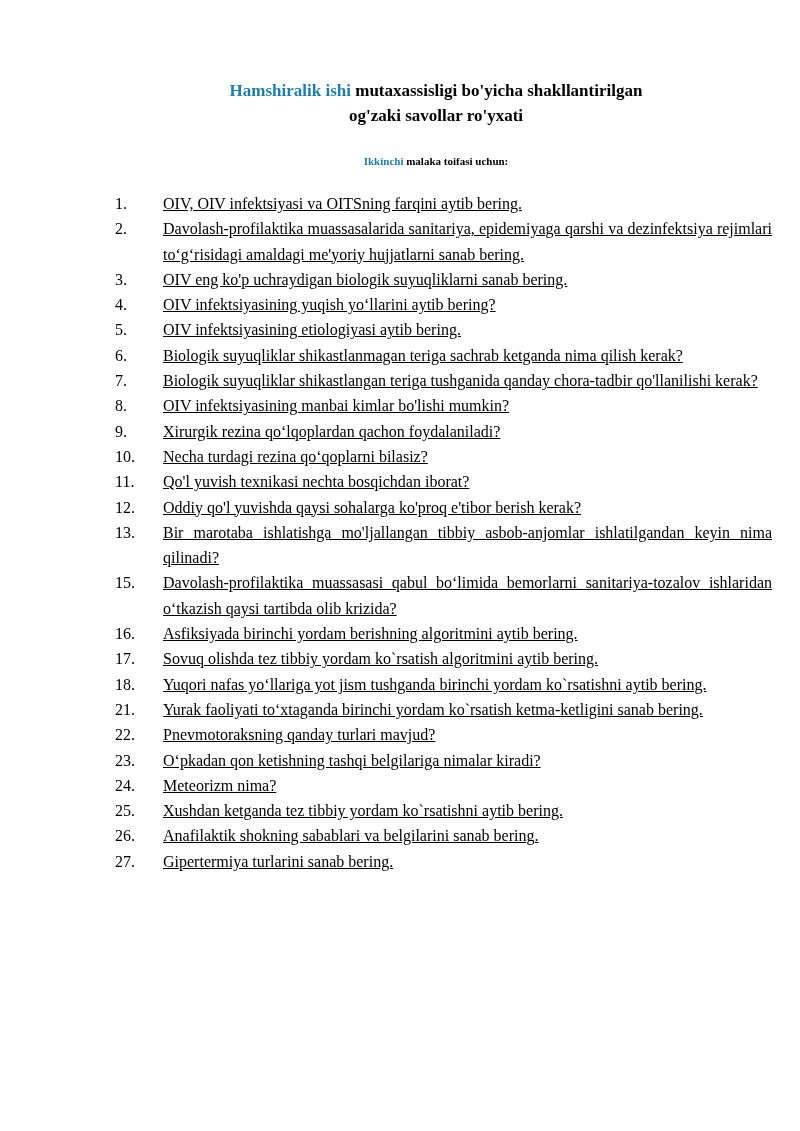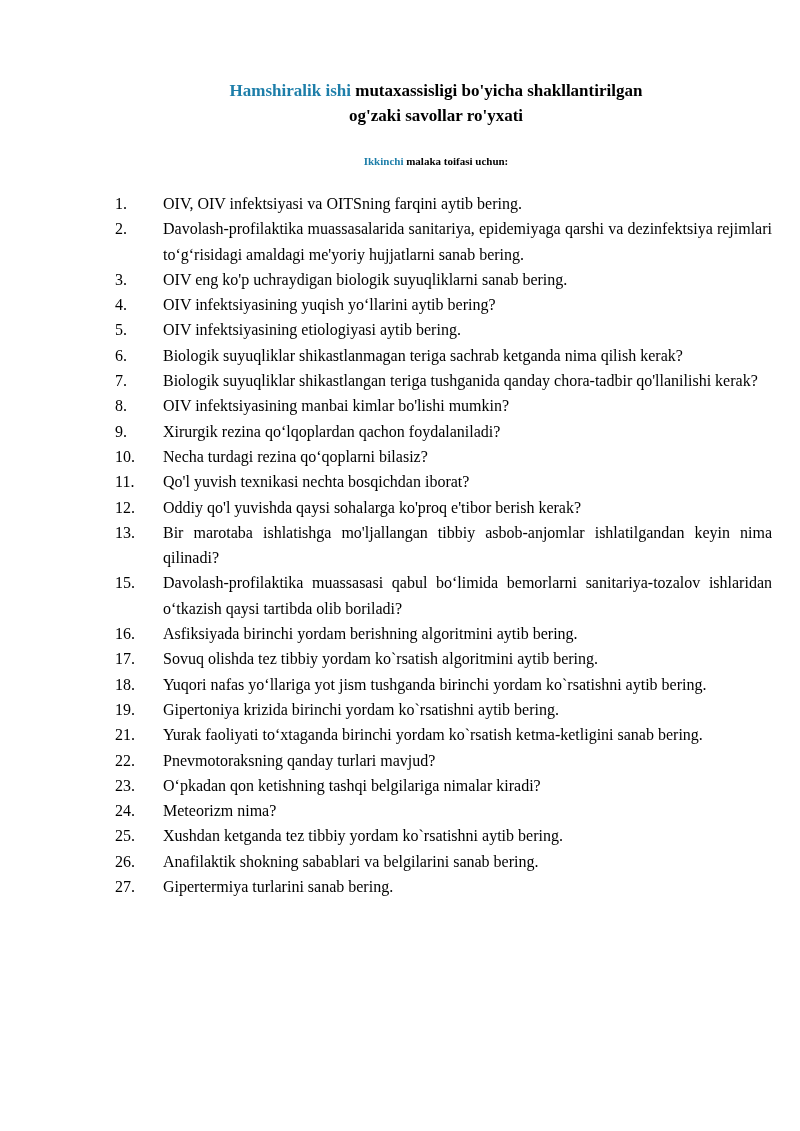--- a/index.html
+++ b/index.html
@@ -47,20 +47,21 @@
     display: flex;
     line-height: 25.3px;
   }
   .q-num {
     flex: 0 0 63px;
     padding-left: 15px;
   }
   .q-text {
     flex: 1;
     text-align: justify;
+    text-decoration: underline;
   }
 </style>
 </head>
 <body>
 
 <div class="doc">
   <h1 class="title">
     <span class="accent">Hamshiralik ishi</span><span> mutaxassisligi bo'yicha shakllantirilgan</span><br>
     <span>og'zaki savollar ro'yxati</span>
   </h1>
@@ -117,37 +118,33 @@
       <li class="q-row">
         <span class="q-num">12.</span>
         <span class="q-text">Oddiy qo'l yuvishda qaysi sohalarga ko'proq e'tibor berish kerak?</span>
       </li>
       <li class="q-row">
         <span class="q-num">13.</span>
         <span class="q-text">Bir marotaba ishlatishga mo'ljallangan tibbiy asbob-anjomlar ishlatilgandan keyin nima qilinadi?</span>
       </li>
       <li class="q-row">
         <span class="q-num">15.</span>
-        <span class="q-text">Davolash-profilaktika muassasasi qabul boʻlimida bemorlarni sanitariya-tozalov ishlaridan oʻtkazish qaysi tartibda olib boriladi?</span>
+        <span class="q-text">Davolash-profilaktika muassasasi qabul boʻlimida bemorlarni sanitariya-tozalov ishlaridan oʻtkazish qaysi tartibda olib krizida?</span>
       </li>
       <li class="q-row">
         <span class="q-num">16.</span>
         <span class="q-text">Asfiksiyada birinchi yordam berishning algoritmini aytib bering.</span>
       </li>
       <li class="q-row">
         <span class="q-num">17.</span>
         <span class="q-text">Sovuq olishda tez tibbiy yordam ko`rsatish algoritmini aytib bering.</span>
       </li>
       <li class="q-row">
         <span class="q-num">18.</span>
         <span class="q-text">Yuqori nafas yoʻllariga yot jism tushganda birinchi yordam ko`rsatishni aytib bering.</span>
-      </li>
-      <li class="q-row">
-        <span class="q-num">19.</span>
-        <span class="q-text">Gipertoniya krizida birinchi yordam ko`rsatishni aytib bering.</span>
       </li>
       <li class="q-row">
         <span class="q-num">21.</span>
         <span class="q-text">Yurak faoliyati toʻxtaganda birinchi yordam ko`rsatish ketma-ketligini sanab bering.</span>
       </li>
       <li class="q-row">
         <span class="q-num">22.</span>
         <span class="q-text">Pnevmotoraksning qanday turlari mavjud?</span>
       </li>
       <li class="q-row">

